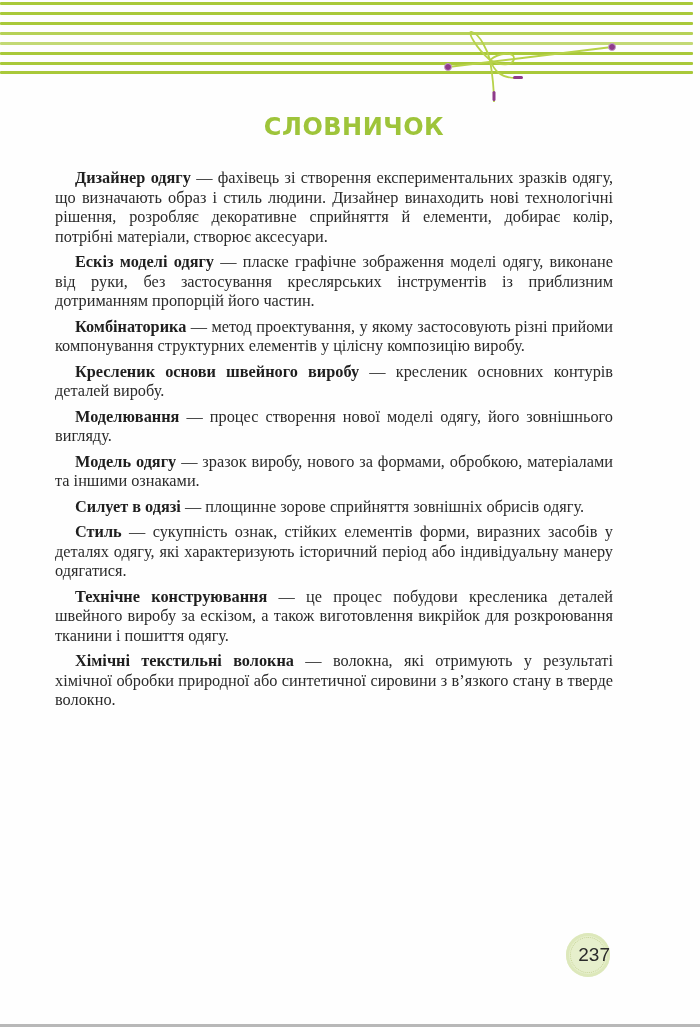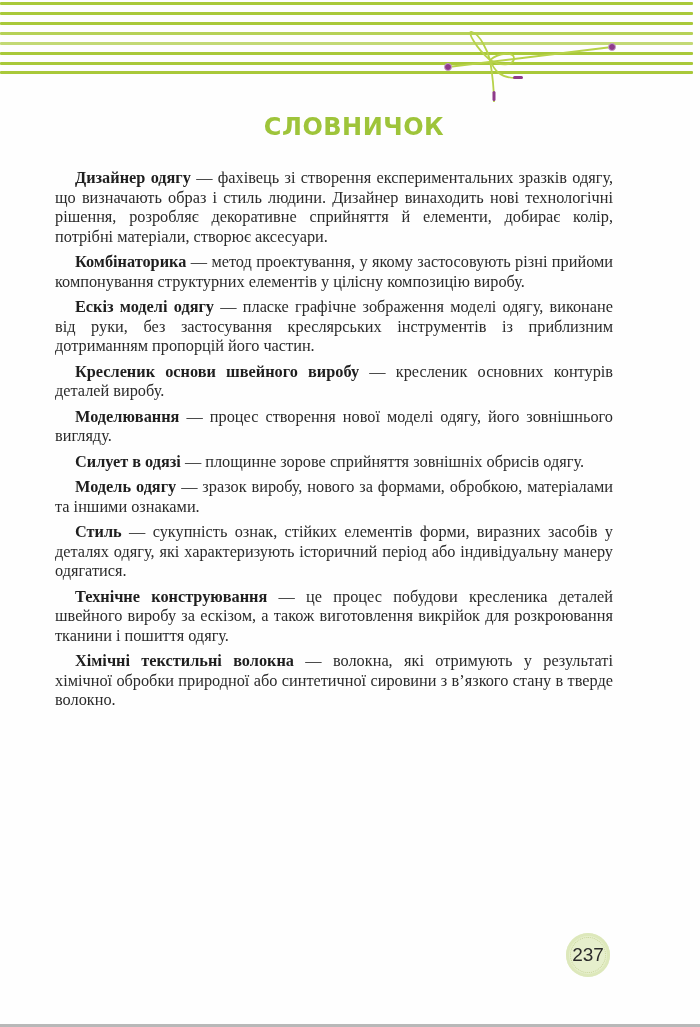--- a/index.html
+++ b/index.html
@@ -86,21 +86,21 @@
       position: absolute;
       left: 566px;
       top: 933px;
       width: 44px;
       height: 44px;
       border-radius: 50%;
       background: #e6efcc;
       box-shadow: inset 0 0 0 3px #dde8bb;
       display: flex;
       align-items: center;
-      justify-content: center;
+      justify-content: flex-end;
       font-family: "Liberation Sans", "DejaVu Sans", sans-serif;
       font-size: 19px;
       color: #2a2a2a;
     }
     .page-number::before {
       content: "";
       position: absolute;
       left: 4px; top: 4px; right: 4px; bottom: 4px;
       border-radius: 50%;
       border: 1px dotted #c9d59a;
@@ -136,26 +136,26 @@
     <circle cx="448" cy="67" r="3.5" fill="#8e3a8a" stroke="#c6a0c8" stroke-width="1"></circle>
     <circle cx="612" cy="47" r="3.5" fill="#8e3a8a" stroke="#c6a0c8" stroke-width="1"></circle>
     <rect x="513" y="76" width="10" height="3" rx="1.5" fill="#8e3a8a"></rect>
     <rect x="492.5" y="91" width="3" height="10" rx="1.5" fill="#8e3a8a"></rect>
   </svg>
 
   <div class="title">СЛОВНИЧОК</div>
 
   <div class="glossary">
     <p class="entry"><span class="term">Дизайнер одягу</span><span> — фахівець зі створення експериментальних зразків одягу, що визначають образ і стиль людини. Дизайнер винаходить нові технологічні рішення, розробляє декоративне сприйняття й елементи, добирає колір, потрібні матеріали, створює аксесуари.</span></p>
+    <p class="entry"><span class="term">Ескіз моделі одягу</span><span> — пласке графічне зображення моделі одягу, ви­конане від руки, без застосування креслярських інструментів із при­близним дотриманням пропорцій його частин.</span></p>
     <p class="entry"><span class="term">Комбінаторика</span><span> — метод проектування, у якому застосовують різні прийоми компонування структурних елементів у цілісну композицію виробу.</span></p>
-    <p class="entry"><span class="term">Ескіз моделі одягу</span><span> — пласке графічне зображення моделі одягу, ви­конане від руки, без застосування креслярських інструментів із при­близним дотриманням пропорцій його частин.</span></p>
     <p class="entry"><span class="term">Кресленик основи швейного виробу</span><span> — кресленик основних контурів деталей виробу.</span></p>
     <p class="entry"><span class="term">Моделювання</span><span> — процес створення нової моделі одягу, його зовніш­нього вигляду.</span></p>
+    <p class="entry"><span class="term">Модель одягу</span><span> — зразок виробу, нового за формами, обробкою, матеріа­лами та іншими ознаками.</span></p>
     <p class="entry"><span class="term">Силует в одязі</span><span> — площинне зорове сприйняття зовнішніх обрисів одягу.</span></p>
-    <p class="entry"><span class="term">Модель одягу</span><span> — зразок виробу, нового за формами, обробкою, матеріа­лами та іншими ознаками.</span></p>
     <p class="entry"><span class="term">Стиль</span><span> — сукупність ознак, стійких елементів форми, виразних засо­бів у деталях одягу, які характеризують історичний період або індивіду­альну манеру одягатися.</span></p>
     <p class="entry"><span class="term">Технічне конструювання</span><span> — це процес побудови кресленика дета­лей швейного виробу за ескізом, а також виготовлення викрійок для розкроювання тканини і пошиття одягу.</span></p>
     <p class="entry"><span class="term">Хімічні текстильні волокна</span><span> — волокна, які отримують у результаті хімічної обробки природної або синтетичної сировини з в’язкого стану в тверде волокно.</span></p>
   </div>
 
   <div class="page-number">
     <span style="position:relative;">237</span>
   </div>
 </div>
 

